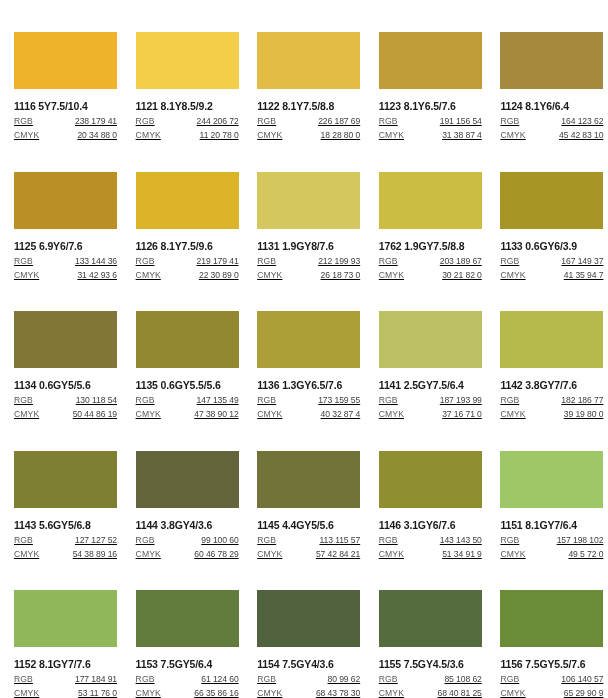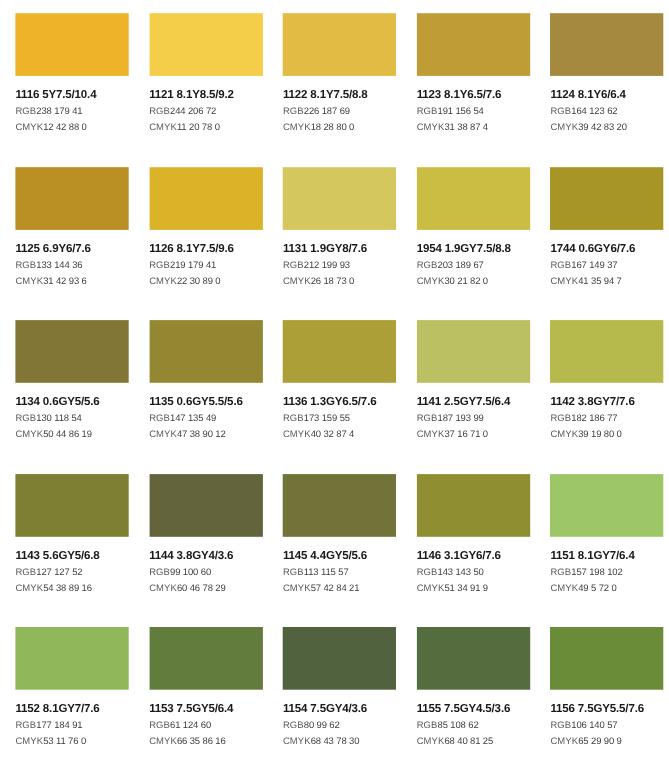--- a/index.html
+++ b/index.html
@@ -19,43 +19,44 @@
     display: grid;
     grid-template-columns: repeat(5, 121.6px);
     grid-template-rows: repeat(5, 139.6px);
     width: 608px;
     height: 698px;
     box-sizing: border-box;
   }
   .swatch-cell {
     position: relative;
     box-sizing: border-box;
-    padding: 12px 0 0 14px;
+    padding: 32px 0 0 14px;
   }
   .swatch-chip {
     width: 103px;
     height: 57px;
     display: block;
   }
   .swatch-title {
     margin-top: 11px;
     font-size: 10.5px;
     font-weight: bold;
     color: #1a1a1a;
     letter-spacing: -0.15px;
     white-space: nowrap;
     line-height: 12px;
   }
   .value-row {
     display: flex;
-    justify-content: flex-start;
+    justify-content: space-between;
     align-items: baseline;
     width: 103px;
     margin-top: 4px;
     line-height: 11px;
+    text-decoration: underline;
   }
   .value-row.cmyk-row {
     margin-top: 3px;
   }
   .value-label {
     font-size: 8.6px;
     color: #59595b;
     letter-spacing: 0.1px;
     flex: 0 0 auto;
   }
@@ -74,21 +75,21 @@
 <div id="swatch-grid">
     <div class="swatch-cell">
       <div class="swatch-chip" style="background: rgb(238, 179, 41);"></div>
       <div class="swatch-title">1116 5Y7.5/10.4</div>
       <div class="value-row rgb-row">
         <span class="value-label">RGB</span>
         <span class="value-nums">238 179 41</span>
       </div>
       <div class="value-row cmyk-row">
         <span class="value-label">CMYK</span>
-        <span class="value-nums">12 42 88 0</span>
+        <span class="value-nums">20 34 88 0</span>
       </div>
     </div>
     <div class="swatch-cell">
       <div class="swatch-chip" style="background: rgb(244, 206, 72);"></div>
       <div class="swatch-title">1121 8.1Y8.5/9.2</div>
       <div class="value-row rgb-row">
         <span class="value-label">RGB</span>
         <span class="value-nums">244 206 72</span>
       </div>
       <div class="value-row cmyk-row">
@@ -122,21 +123,21 @@
     </div>
     <div class="swatch-cell">
       <div class="swatch-chip" style="background: rgb(164, 137, 62);"></div>
       <div class="swatch-title">1124 8.1Y6/6.4</div>
       <div class="value-row rgb-row">
         <span class="value-label">RGB</span>
         <span class="value-nums">164 123 62</span>
       </div>
       <div class="value-row cmyk-row">
         <span class="value-label">CMYK</span>
-        <span class="value-nums">39 42 83 20</span>
+        <span class="value-nums">45 42 83 10</span>
       </div>
     </div>
     <div class="swatch-cell">
       <div class="swatch-chip" style="background: rgb(186, 144, 36);"></div>
       <div class="swatch-title">1125 6.9Y6/7.6</div>
       <div class="value-row rgb-row">
         <span class="value-label">RGB</span>
         <span class="value-nums">133 144 36</span>
       </div>
       <div class="value-row cmyk-row">
@@ -163,33 +164,33 @@
         <span class="value-label">RGB</span>
         <span class="value-nums">212 199 93</span>
       </div>
       <div class="value-row cmyk-row">
         <span class="value-label">CMYK</span>
         <span class="value-nums">26 18 73 0</span>
       </div>
     </div>
     <div class="swatch-cell">
       <div class="swatch-chip" style="background: rgb(203, 189, 67);"></div>
-      <div class="swatch-title">1954 1.9GY7.5/8.8</div>
+      <div class="swatch-title">1762 1.9GY7.5/8.8</div>
       <div class="value-row rgb-row">
         <span class="value-label">RGB</span>
         <span class="value-nums">203 189 67</span>
       </div>
       <div class="value-row cmyk-row">
         <span class="value-label">CMYK</span>
         <span class="value-nums">30 21 82 0</span>
       </div>
     </div>
     <div class="swatch-cell">
       <div class="swatch-chip" style="background: rgb(167, 149, 37);"></div>
-      <div class="swatch-title">1744 0.6GY6/7.6</div>
+      <div class="swatch-title">1133 0.6GY6/3.9</div>
       <div class="value-row rgb-row">
         <span class="value-label">RGB</span>
         <span class="value-nums">167 149 37</span>
       </div>
       <div class="value-row cmyk-row">
         <span class="value-label">CMYK</span>
         <span class="value-nums">41 35 94 7</span>
       </div>
     </div>
     <div class="swatch-cell">

